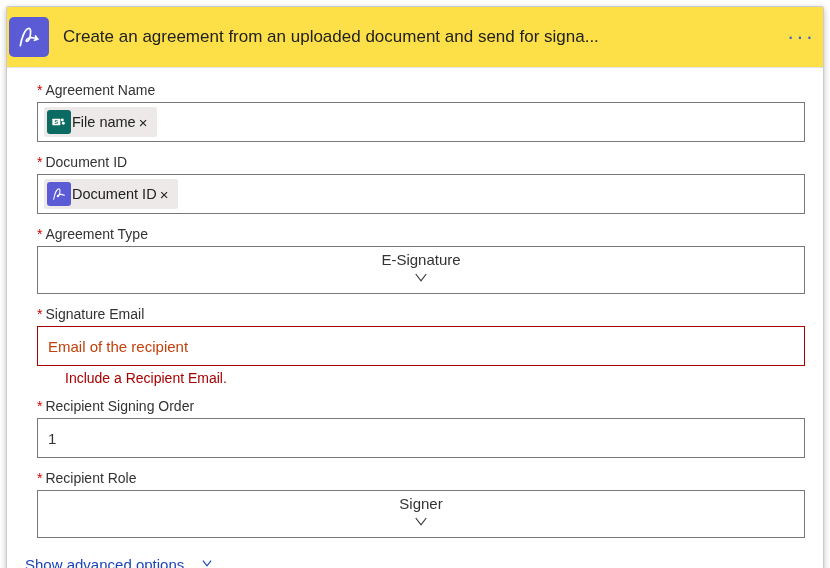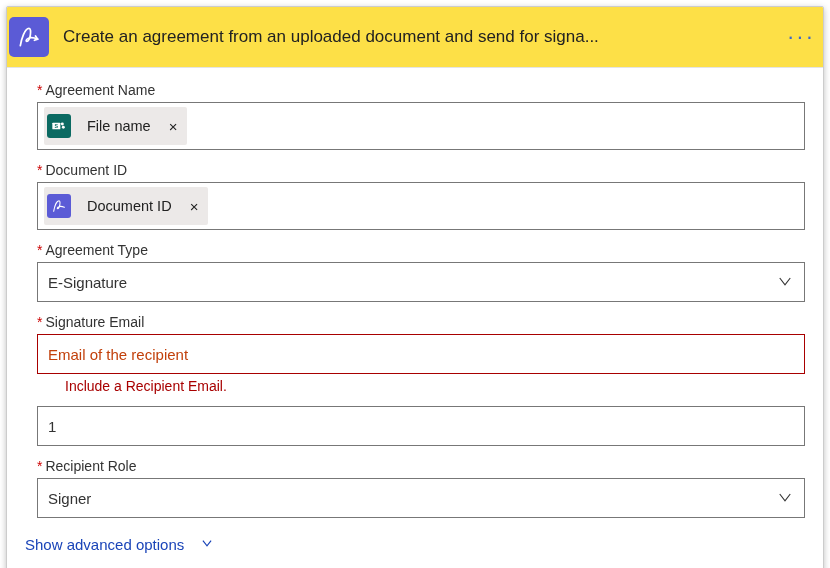--- a/index.html
+++ b/index.html
@@ -73,33 +73,33 @@
       border: none; outline: none; width: 100%; font: inherit; color: inherit;
       background: transparent;
     }
     .control.error { border: 1px solid #a80000; }
     .placeholder { color: #c2410c; }
     .token {
       display: inline-flex; align-items: center;
       background: #ece9e8;
       border-radius: 2px;
       padding: 3px 8px 3px 3px;
-      gap: 16px;
-      height: 38px;
+      gap: 1px;
+      height: 30px;
     }
     .token-icon {
       width: 24px; height: 24px; border-radius: 3px;
       display: flex; align-items: center; justify-content: center;
     }
     .token-icon.sharepoint { background: #0b6a62; }
     .token-icon.adobe { background: #5b5bd6; }
     .token-icon svg { width: 16px; height: 16px; }
     .token-text { font-size: 14.5px; color: #222; }
     .token-remove { font-size: 15px; color: #222; cursor: pointer; padding: 0 2px; }
-    .select { justify-content: space-between; cursor: pointer; }
+    .select { justify-content: space-between; cursor: pointer; flex-direction: column; }
     .chevron svg { width: 18px; height: 18px; }
     .error-msg { color: #a80000; font-size: 14px; margin-top: 4px; margin-left: 28px; }
     .adv-link {
       display: inline-flex; align-items: center; gap: 16px;
       color: #1a44b8; font-size: 15px; cursor: pointer;
       margin-top: 6px;
     }
     .adv-link svg { width: 14px; height: 14px; }
   </style>
 </head>
@@ -165,20 +165,21 @@
 
     <div class="field">
       <label class="field-label"><span class="req">*</span><span>Signature Email</span></label>
       <div class="control error">
         <span class="placeholder">Email of the recipient</span>
       </div>
       <div class="error-msg">Include a Recipient Email.</div>
     </div>
 
     <div class="field">
+      <label class="field-label"><span class="req">*</span><span>Recipient Signing Order</span></label>
       <div class="control">
         <input type="text" value="1" style="">
       </div>
     </div>
 
     <div class="field">
       <label class="field-label"><span class="req">*</span><span>Recipient Role</span></label>
       <div class="control select">
         <span>Signer</span>
         <span class="chevron"><svg viewBox="0 0 24 24" fill="none" stroke="#333" stroke-width="1.5">

